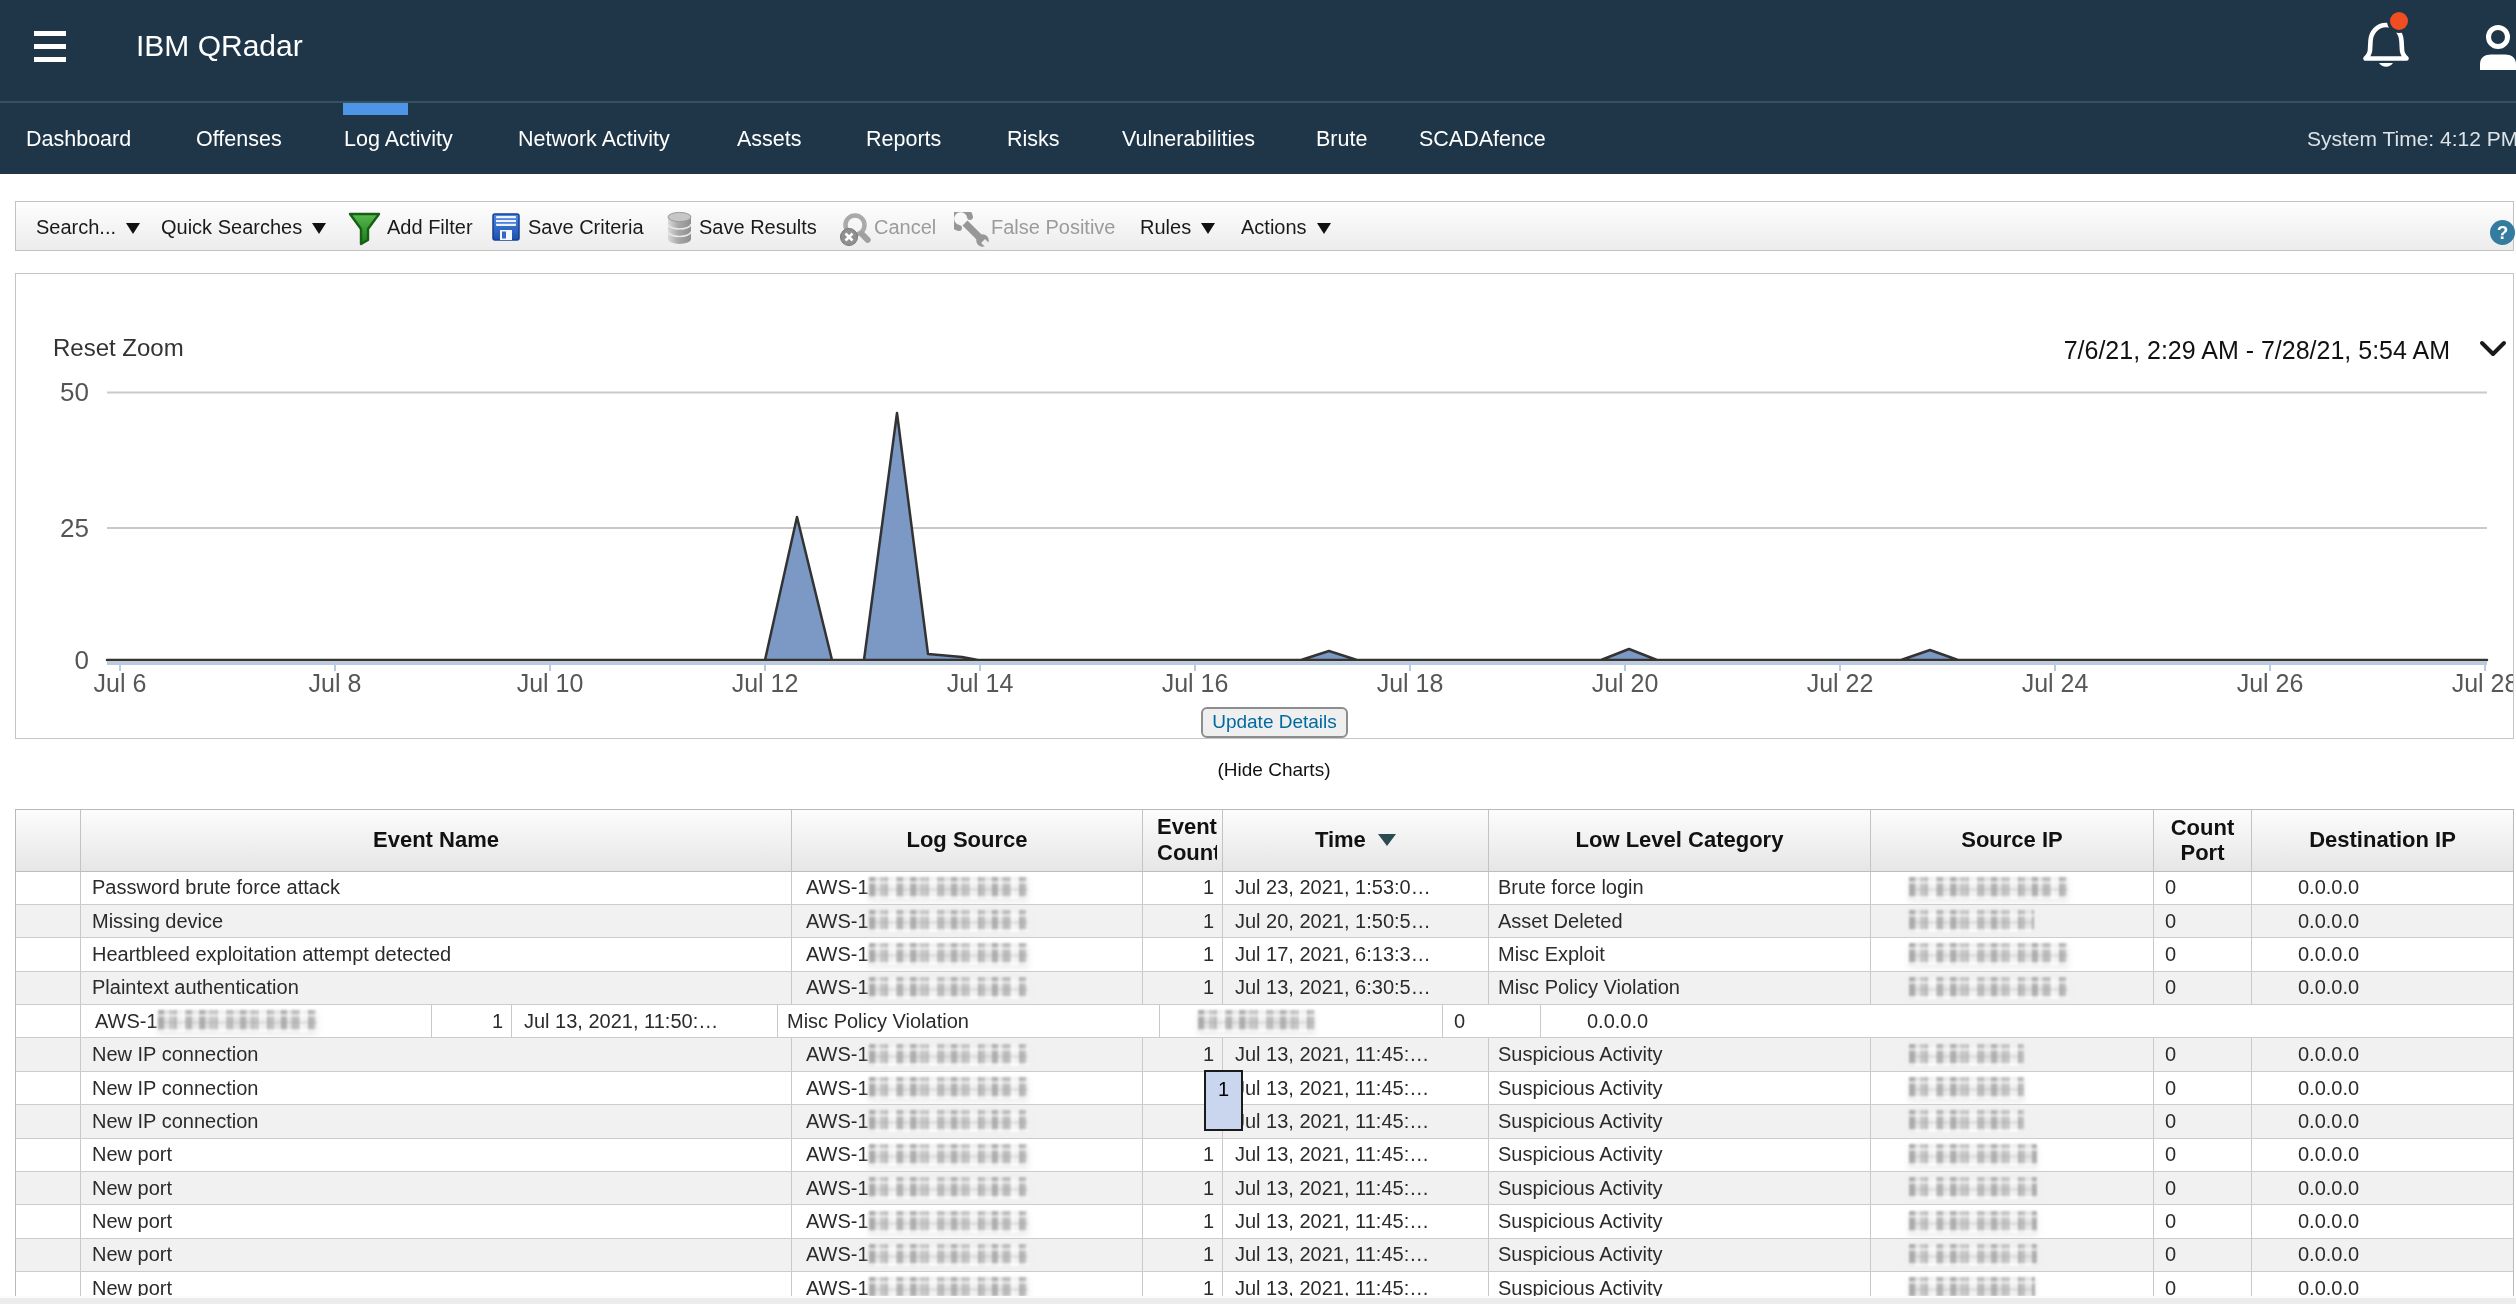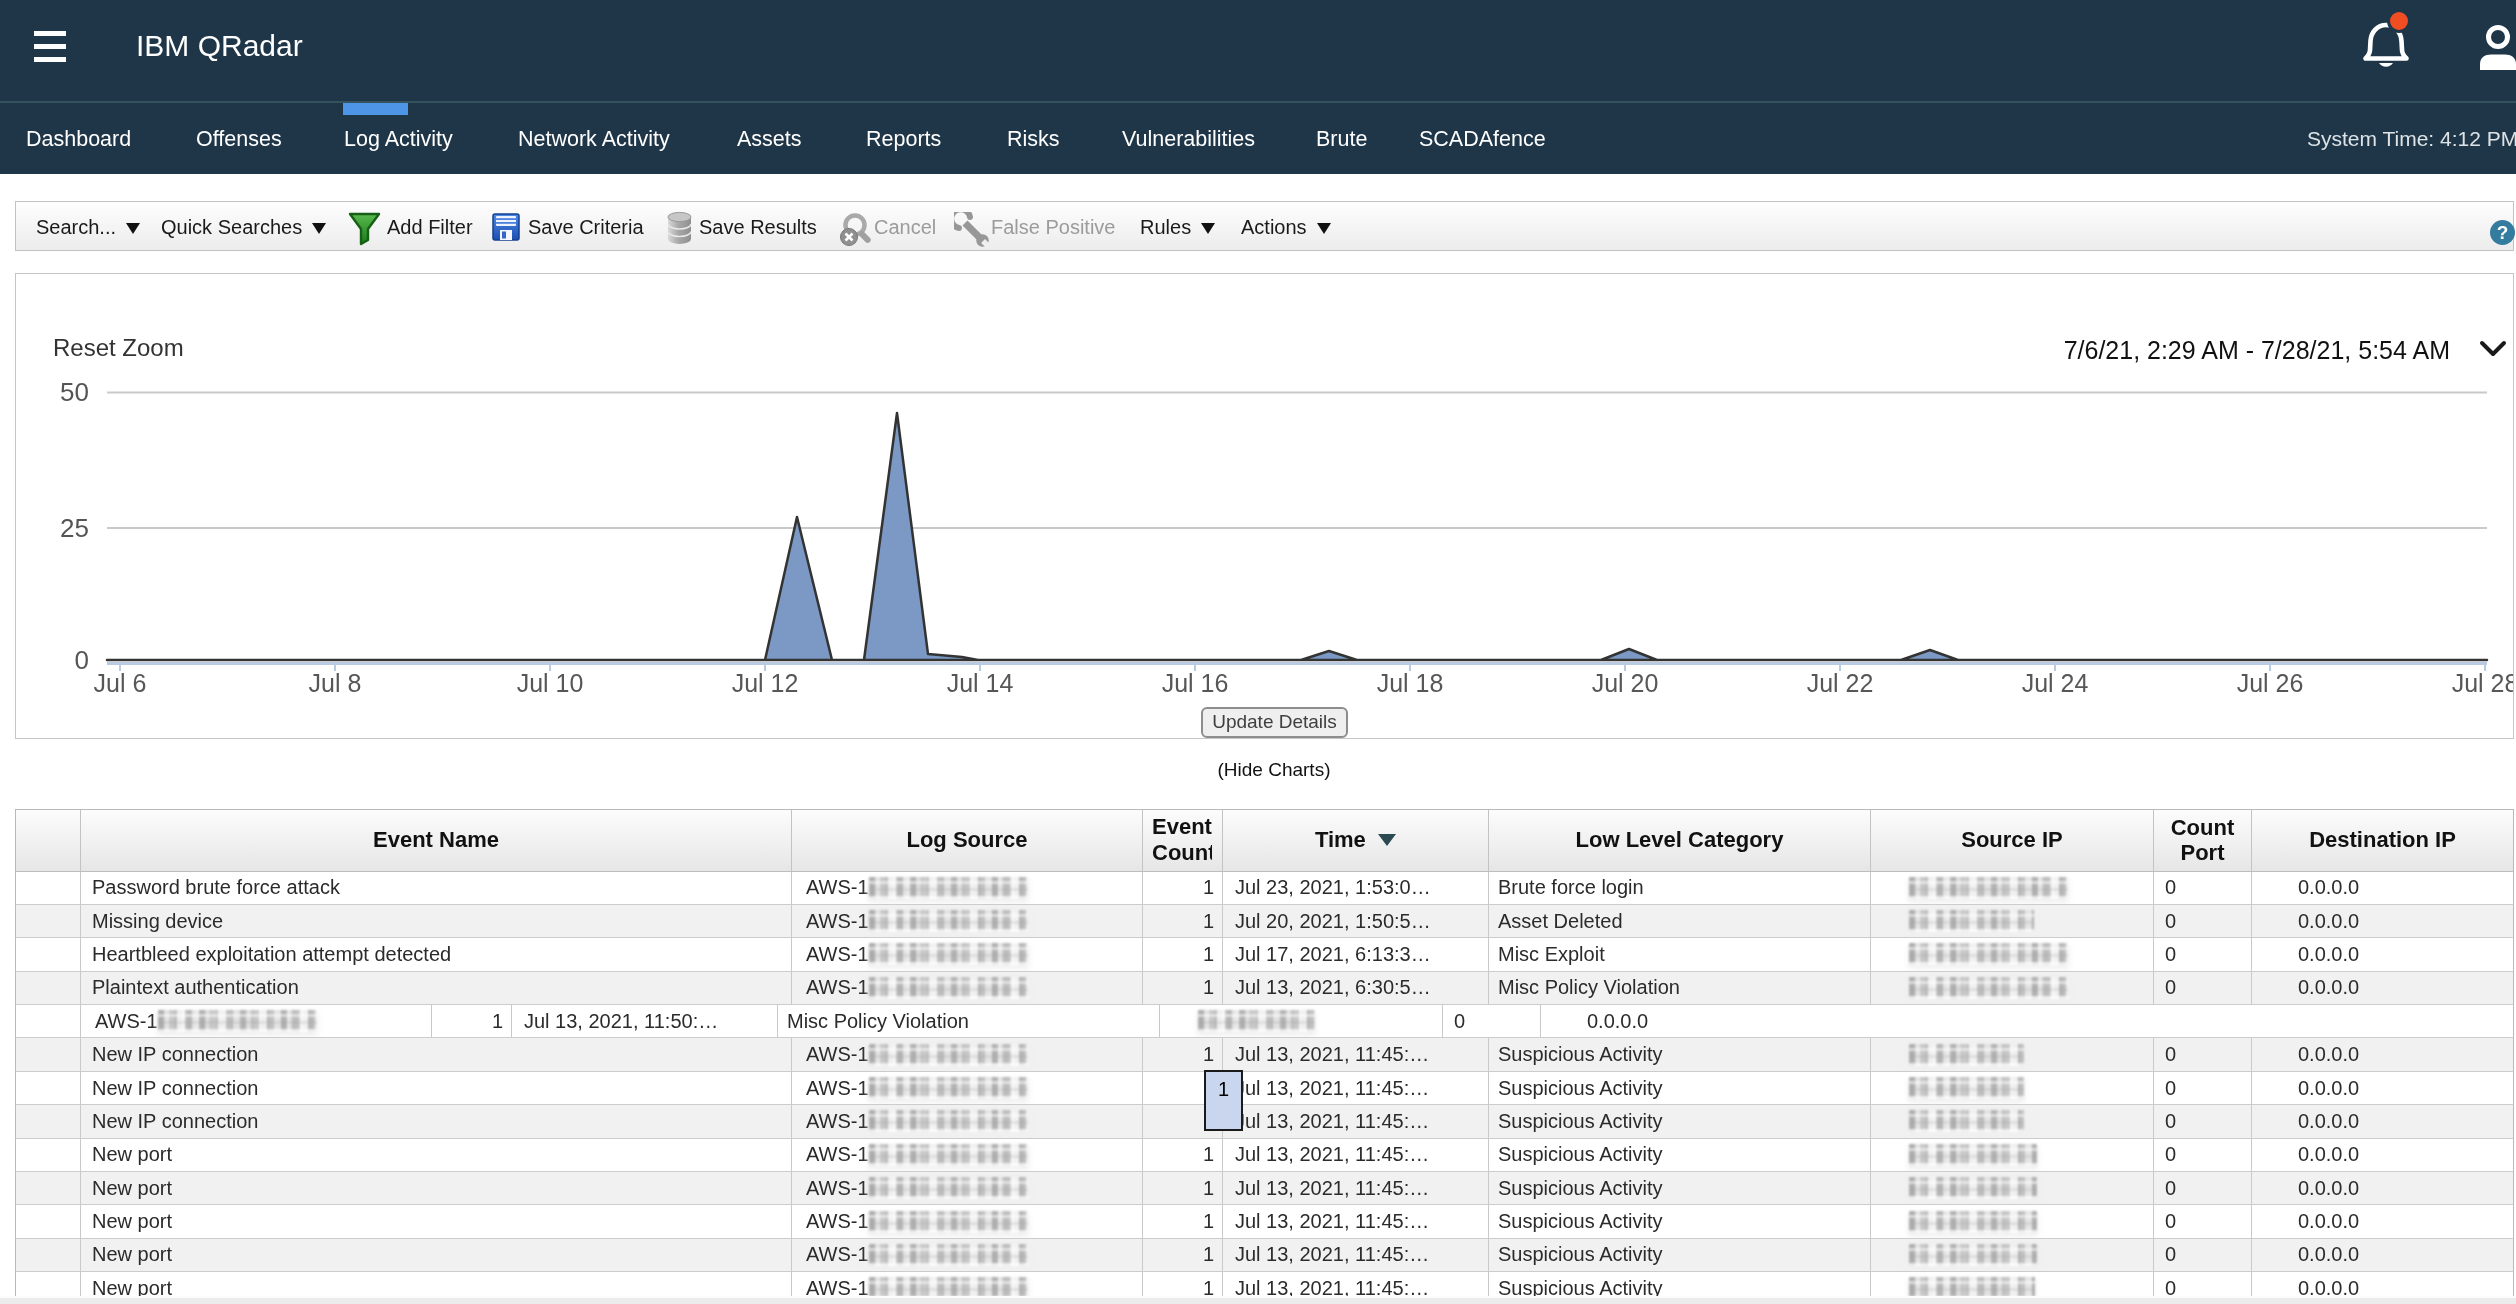--- a/index.html
+++ b/index.html
@@ -27,21 +27,21 @@
 #phead { position:absolute; left:0; top:0; width:100%; height:45px; background:linear-gradient(#fafafa,#e3e3e3); border-bottom:1px solid #cfcfcf; }
 #phead span { position:absolute; left:27px; top:9px; font-size:24px; font-weight:bold; color:#1a1a1a; }
 #resetZoom { position:absolute; left:37px; top:60px; font-size:24px; color:#333; }
 #dateRange { position:absolute; right:63px; top:62px; font-size:25px; color:#111; white-space:nowrap; }
 
 
 #hideCharts { position:absolute; left:16px; top:759px; width:2516px; text-align:center; font-size:19px; color:#111; }
 
 
 #updBtn { position:absolute; left:1201px; top:707px; width:147px; height:31px; background:#efefef;
-  border:2px solid #8d8d8d; border-radius:6px; font-size:19px; color:#404040; text-align:center; line-height:26px; }
+  border:2px solid #8d8d8d; border-radius:6px; font-size:19px; color:#0369a1; text-align:center; line-height:26px; }
 
 
 #tbl { position:absolute; left:15px; top:809px; width:2499px; }
 .hrow { display:flex; height:62.5px; background:linear-gradient(#fcfcfc,#e6e6e6); border:1px solid #b9b9b9; border-bottom:1px solid #bdbdbd; }
 .hc { border-right:1px solid #c3c3c3; font-weight:bold; font-size:22px; color:#111;
   display:flex; align-items:center; justify-content:center; text-align:center; overflow:hidden; line-height:26px; }
 .hc:last-child { border-right:none; }
 .row { display:flex; height:33.4px; border-left:1px solid #b9b9b9; border-right:1px solid #b9b9b9; border-bottom:1px solid #cccccc; background:#fff; }
 .row.alt { background:#f1f1f1; }
 .c { border-right:1px solid #c9c9c9; font-size:20px; color:#2b2b2b; white-space:nowrap; overflow:hidden;
@@ -199,21 +199,21 @@
 </div>
 
 <div id="updBtn">Update Details</div>
 <div id="hideCharts">(Hide Charts)</div>
 
 <div id="tbl">
   <div class="hrow">
     <div class="hc" style="width:65px"></div>
     <div class="hc" style="width:711px">Event Name</div>
     <div class="hc" style="width:351px">Log Source</div>
-    <div class="hc" style="width:80px; justify-content:flex-start">
+    <div class="hc" style="width:80px; justify-content:center">
         <div style="width:60px; margin-left:9px; text-align:left; overflow:hidden; white-space:normal">Event Count</div>
       </div>
     <div class="hc" style="width:266px">Time&nbsp;&nbsp;<span style="display:inline-block;width:0;height:0;border-left:9px solid transparent;border-right:9px solid transparent;border-top:12px solid #2c4a52"></span></div>
     <div class="hc" style="width:382px">Low Level Category</div>
     <div class="hc" style="width:283px">Source IP</div>
     <div class="hc" style="width:98px; line-height:25px">Count Port</div>
     <div class="hc" style="width:261px">Destination IP</div>
   </div>
   <div class="row">
     <div class="c" style="width:65px"></div>

